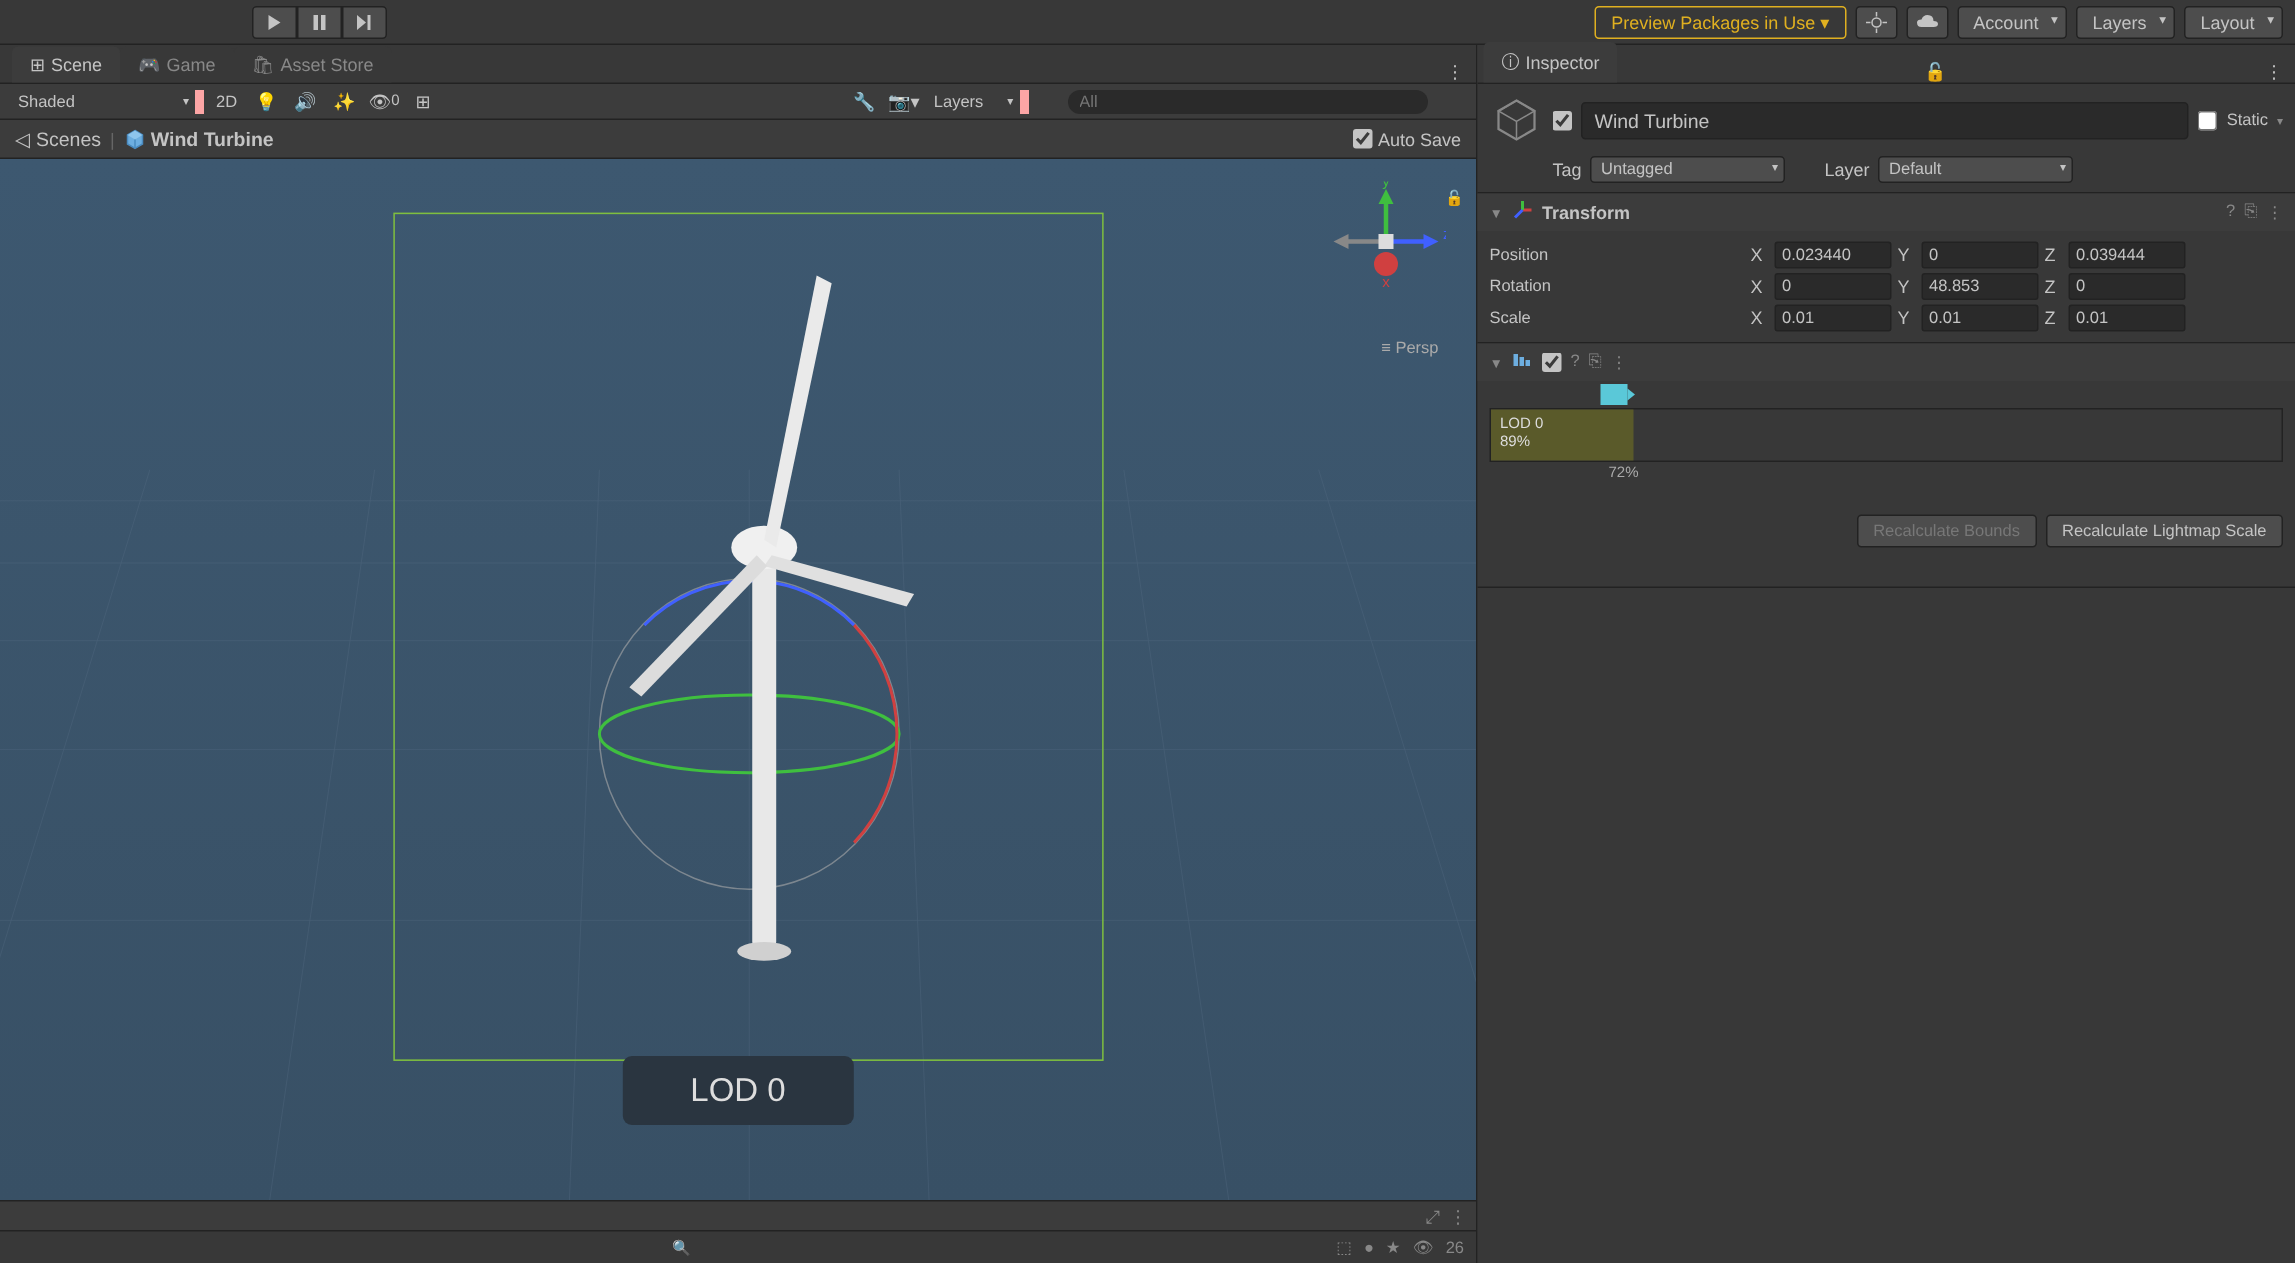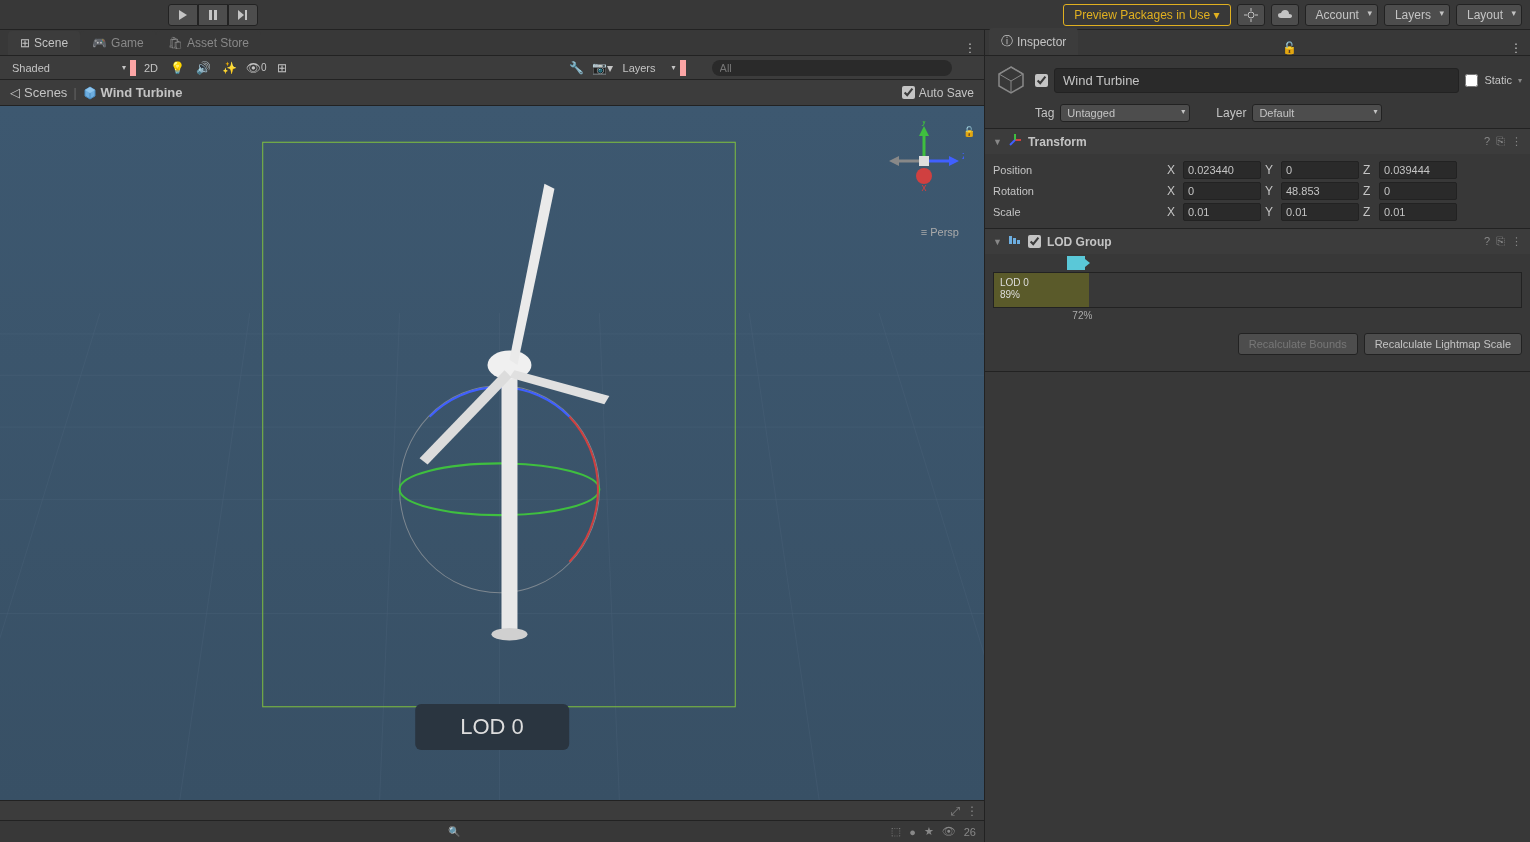--- a/index.html
+++ b/index.html
@@ -65,21 +65,21 @@
 .fade-dd { flex: 1; background: #4d4d4d; border: 1px solid #222; border-radius: 3px; padding: 2px 16px 2px 6px; font-size: 11px; color: #c4c4c4; position: relative; }
 .fade-dd::after { content: '▾'; position: absolute; right: 4px; font-size: 8px; }
 .lod-bar-wrap { margin: 14px 0 4px 0; position: relative; }
 .lod-bar { display: flex; height: 36px; border: 1px solid #222; }
 .lod-seg { padding: 4px 6px; font-size: 10px; line-height: 12px; color: #ddd; }
 .lod0 { background: #5a5a2a; width: 18%; }
 .lod1 { background: #3a3a3a; flex: 1; }
 .lod-camera { position: absolute; top: -16px; left: 14%; width: 18px; height: 14px; background: #5ac8d8; }
 .lod-camera::after { content: ''; position: absolute; right: -5px; top: 3px; border-left: 5px solid #5ac8d8; border-top: 4px solid transparent; border-bottom: 4px solid transparent; }
 .lod-pct { font-size: 10px; color: #aaa; margin-left: 15%; margin-top: 2px; }
-.lod-buttons { display: flex; justify-content: flex-end; gap: 6px; margin: 12px 0; }
+.lod-buttons { display: flex; justify-content: flex-end; gap: 6px; margin: 22px 0; }
 .lod-btn { background: #4d4d4d; border: 1px solid #222; border-radius: 3px; padding: 4px 10px; font-size: 11px; color: #c4c4c4; cursor: pointer; }
 .lod-btn.disabled { color: #777; }
 .add-comp { margin: 20px auto; width: 280px; background: #4d4d4d; border: 1px solid #222; border-radius: 3px; padding: 5px; text-align: center; font-size: 12px; color: #c4c4c4; cursor: pointer; }
 input[type=checkbox] { accent-color: #c4c4c4; }
 </style>
 </head>
 <body>
 
 <div class="toolbar-top">
   <div class="play-controls">
@@ -329,21 +329,20 @@
 
     <div class="component">
       <div class="comp-header">
         <span class="arrow">▼</span>
         <span><svg width="14" height="14" viewBox="0 0 14 14">
               <rect x="1" y="3" width="3" height="8" fill="#6daee0"></rect>
               <rect x="5" y="5" width="3" height="6" fill="#6daee0"></rect>
               <rect x="9" y="7" width="3" height="4" fill="#6daee0"></rect>
             </svg></span>
         <input type="checkbox" checked="" style="">
-        <span class="title">LOD Group</span>
         <div class="comp-icons">
             <span>?</span>
             <span>⎘</span>
             <span>⋮</span>
           </div>
       </div>
       <div class="comp-body">
         <div class="lod-bar-wrap">
           <div class="lod-camera"></div>
           <div class="lod-bar">

